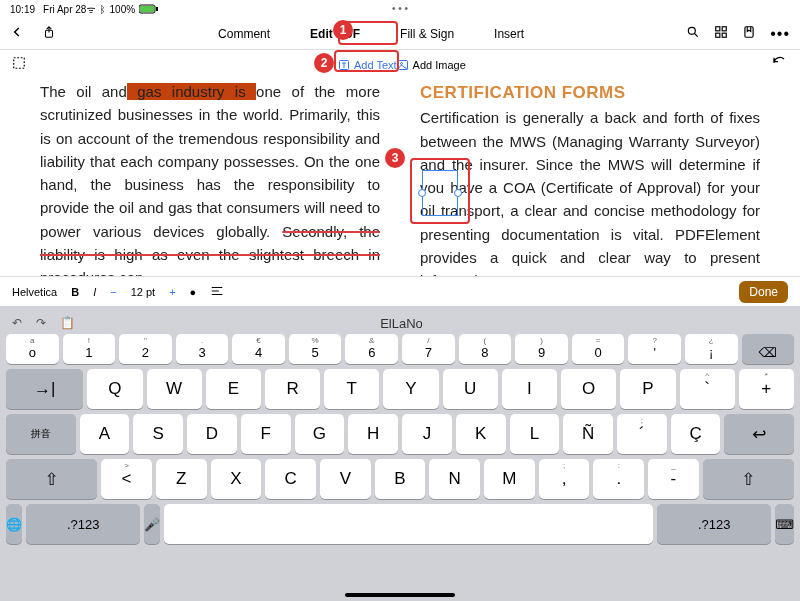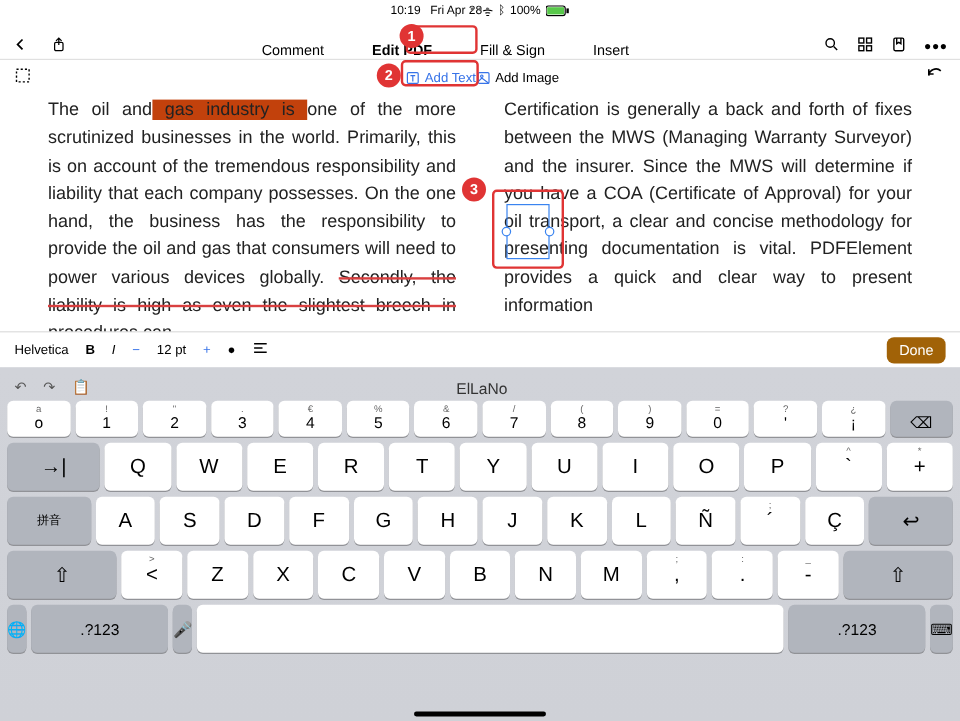--- a/index.html
+++ b/index.html
@@ -1,24 +1,24 @@
 <!DOCTYPE html>
 <html><head>
   <meta charset="utf-8">
   <style>
     * { margin: 0; padding: 0; box-sizing: border-box; }
     body { width: 800px; height: 601px; font-family: -apple-system, BlinkMacSystemFont, "Helvetica Neue", sans-serif; background: #fff; overflow: hidden; position: relative; }
 
-    .status-bar { height: 18px; display: flex; justify-content: center; align-items: center; padding: 0 10px; font-size: 10px; color: #000; }
+    .status-bar { height: 18px; display: flex; justify-content: flex-start; align-items: center; padding: 0 10px; font-size: 10px; color: #000; }
     .status-left { display: flex; gap: 8px; }
     .status-right { display: flex; gap: 4px; align-items: center; }
 
     .top-notch { position: absolute; top: 3px; left: 50%; transform: translateX(-50%); font-size: 10px; color: #666; }
 
-    .toolbar { height: 32px; display: flex; align-items: flex-end; padding: 0 10px; border-bottom: 1px solid #e0e0e0; }
+    .toolbar { height: 32px; display: flex; align-items: center; padding: 0 10px; border-bottom: 1px solid #e0e0e0; }
     .toolbar-left { display: flex; gap: 18px; align-items: center; }
     .toolbar-tabs { flex: 1; display: flex; justify-content: center; gap: 40px; }
     .tab { font-size: 12px; color: #000; }
     .toolbar-right { display: flex; gap: 14px; align-items: center; }
 
     .subtoolbar { height: 30px; display: flex; align-items: center; padding-left: 338px; position: relative; }
     .sub-btn { font-size: 11px; display: flex; align-items: center; gap: 4px; }
 
     .content { display: flex; height: 196px; padding: 0 40px; overflow: hidden; }
     .col { flex: 1; font-size: 15px; line-height: 1.55; color: #222; text-align: justify; }
@@ -153,20 +153,21 @@
 <div class="textbox-edit" style="top:170px;left:422px;">
   <div class="dot left"></div>
   <div class="dot right"></div>
 </div>
 
 <div class="content">
   <div class="col col-left">
     <span>The oil and</span><span class="highlight"> gas industry is </span><span>one of the more scrutinized businesses in the world. Primarily, this is on account of the tremendous responsibility and liability that each company possesses. On the one hand, the business has the responsibility to provide the oil and gas that consumers will need to power various devices globally. </span><span class="strike">Secondly, the liability is high as even the slightest breech in procedures can</span>
   </div>
   <div class="col col-right">
+    <div class="section-title">CERTIFICATION FORMS</div>
     <div>Certification is generally a back and forth of fixes between the MWS (Managing Warranty Surveyor) and the insurer. Since the MWS will determine if you have a COA (Certificate of Approval) for your oil transport, a clear and concise methodology for presenting documentation is vital. PDFElement provides a quick and clear way to present information</div>
   </div>
 </div>
 
 <div class="format-bar">
   <span>Helvetica</span>
   <span style="font-weight:700;">B</span>
   <span style="font-style:italic;">I</span>
   <span style="color:#3773e8;">−</span>
   <span>12 pt</span>

